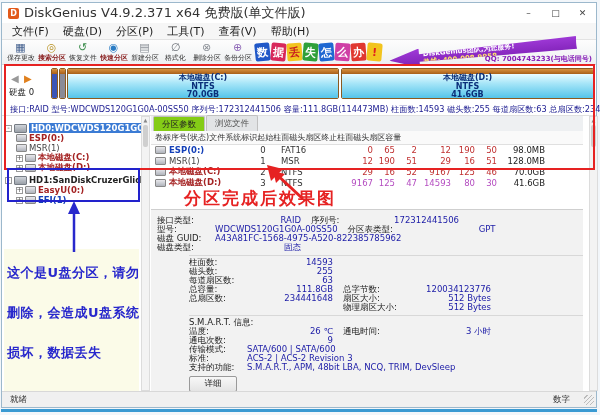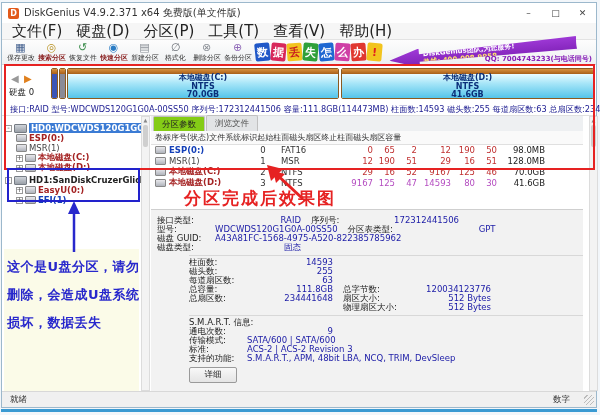--- a/index.html
+++ b/index.html
@@ -5,28 +5,28 @@
   html,body{margin:0;padding:0;background:#f2f6fa;font-family:"DejaVu Sans",sans-serif;}
   #stage{position:relative;width:600px;height:415px;overflow:hidden;background:#f2f6fa;}
   .window{position:absolute;left:1px;top:2px;width:596px;height:406px;background:#fff;
           border:1px solid #9cb8cc;box-sizing:border-box;}
   .blue-bottom{position:absolute;left:1px;top:409px;width:596px;height:3px;background:#3a9ad2;}
 
   
   .titlebar{position:absolute;left:0;top:0;right:0;height:20px;background:#fff;display:flex;align-items:center;}
   .appicon{width:11px;height:11px;margin:0 5px 0 6px;background:#e25a1b;color:#fff;font-size:8px;font-weight:bold;
            display:flex;align-items:center;justify-content:center;border-radius:2px;}
-  .apptitle{font-size:10px;color:#333;}
+  .apptitle{font-size:13px;color:#333;}
   .winbtns{margin-left:auto;display:flex;height:100%;}
   .winbtn{width:27px;height:100%;display:flex;align-items:center;justify-content:center;font-size:9px;color:#444;}
 
   
   .menubar{position:absolute;left:0;top:20px;right:0;height:17px;background:#f6f6f6;border-bottom:1px solid #e3e3e3;
            display:flex;align-items:center;padding-left:3px;box-sizing:border-box;}
-  .menuitem{font-size:15px;color:#222;padding:2px 7px;}
+  .menuitem{font-size:11px;color:#222;padding:2px 7px;}
 
   
   .toolbar{position:absolute;left:0;top:37px;right:0;height:25px;background:linear-gradient(#fdfdfd,#eef0f2);
            border-bottom:1px solid #d8dade;display:flex;align-items:center;padding-left:3px;box-sizing:border-box;}
   .tb{width:31px;height:24px;display:flex;flex-direction:column;align-items:center;justify-content:center;}
   .tbico{font-size:11px;line-height:11px;height:12px;color:#667;}
   .tblbl{font-size:7.5px;line-height:8px;color:#333;white-space:nowrap;transform:scale(.92);}
   .tb:nth-of-type(1) .tbico{color:#44618f;} .tb:nth-of-type(2) .tbico{color:#b8901e;}
   .tb:nth-of-type(3) .tbico{color:#3f8f4f;} .tb:nth-of-type(4) .tbico{color:#2a7cc4;}
   .tb:nth-of-type(5) .tbico{color:#8a8f96;} .tb:nth-of-type(6) .tbico{color:#6a6f76;}
@@ -141,21 +141,21 @@
   .status-left{padding-left:8px;}
   .status-right{margin-left:auto;padding-right:26px;}
   .grip{position:absolute;right:2px;bottom:2px;width:10px;height:10px;
         background:repeating-linear-gradient(135deg,transparent 0 2px,#bbb 2px 3px);}
 
   
   .ov{position:absolute;pointer-events:none;z-index:40;}
   .redbox{left:2px;top:61px;width:591px;height:106px;border:2px solid #e62222;box-sizing:border-box;}
   .bluebox{left:5px;top:165px;width:133px;height:34px;border:2px solid #2222cc;box-sizing:border-box;}
   .redcaption{left:182px;top:184px;font-size:17px;font-weight:bold;color:#e62222;letter-spacing:2px;white-space:nowrap;}
-  .bluenote{left:5px;top:250px;width:134px;font-size:13px;font-weight:bold;color:#2828cc;line-height:28px;letter-spacing:.5px;}
+  .bluenote{left:5px;top:250px;width:134px;font-size:13px;font-weight:bold;color:#2828cc;line-height:40px;letter-spacing:.5px;}
   svg.ov{overflow:visible;}
 </style>
 </head>
 <body>
 
 <div id="stage">
 <div class="window">
 
   <div class="titlebar">
     <div class="appicon">D</div>
@@ -472,20 +472,26 @@
             <span class="dl1"></span>
             <span class="dv1"></span>
             <span class="dl2">物理扇区大小:</span>
             <span class="dv2">512 Bytes</span>
           </div>
         </div>
       <div class="dsection">
         <div class="smart-title">S.M.A.R.T. 信息:</div>
         <div>
 
+            <div class="drow">
+              <span class="dl1">温度:</span>
+              <span class="dv1">26 ℃</span>
+              <span class="dl2">通电时间:</span>
+              <span class="dv2">3 小时</span>
+            </div>
 
             <div class="drow">
               <span class="dl1">通电次数:</span>
               <span class="dv1">9</span>
               <span class="dl2"></span>
               <span class="dv2"></span>
             </div>
           </div>
         <div>
 

